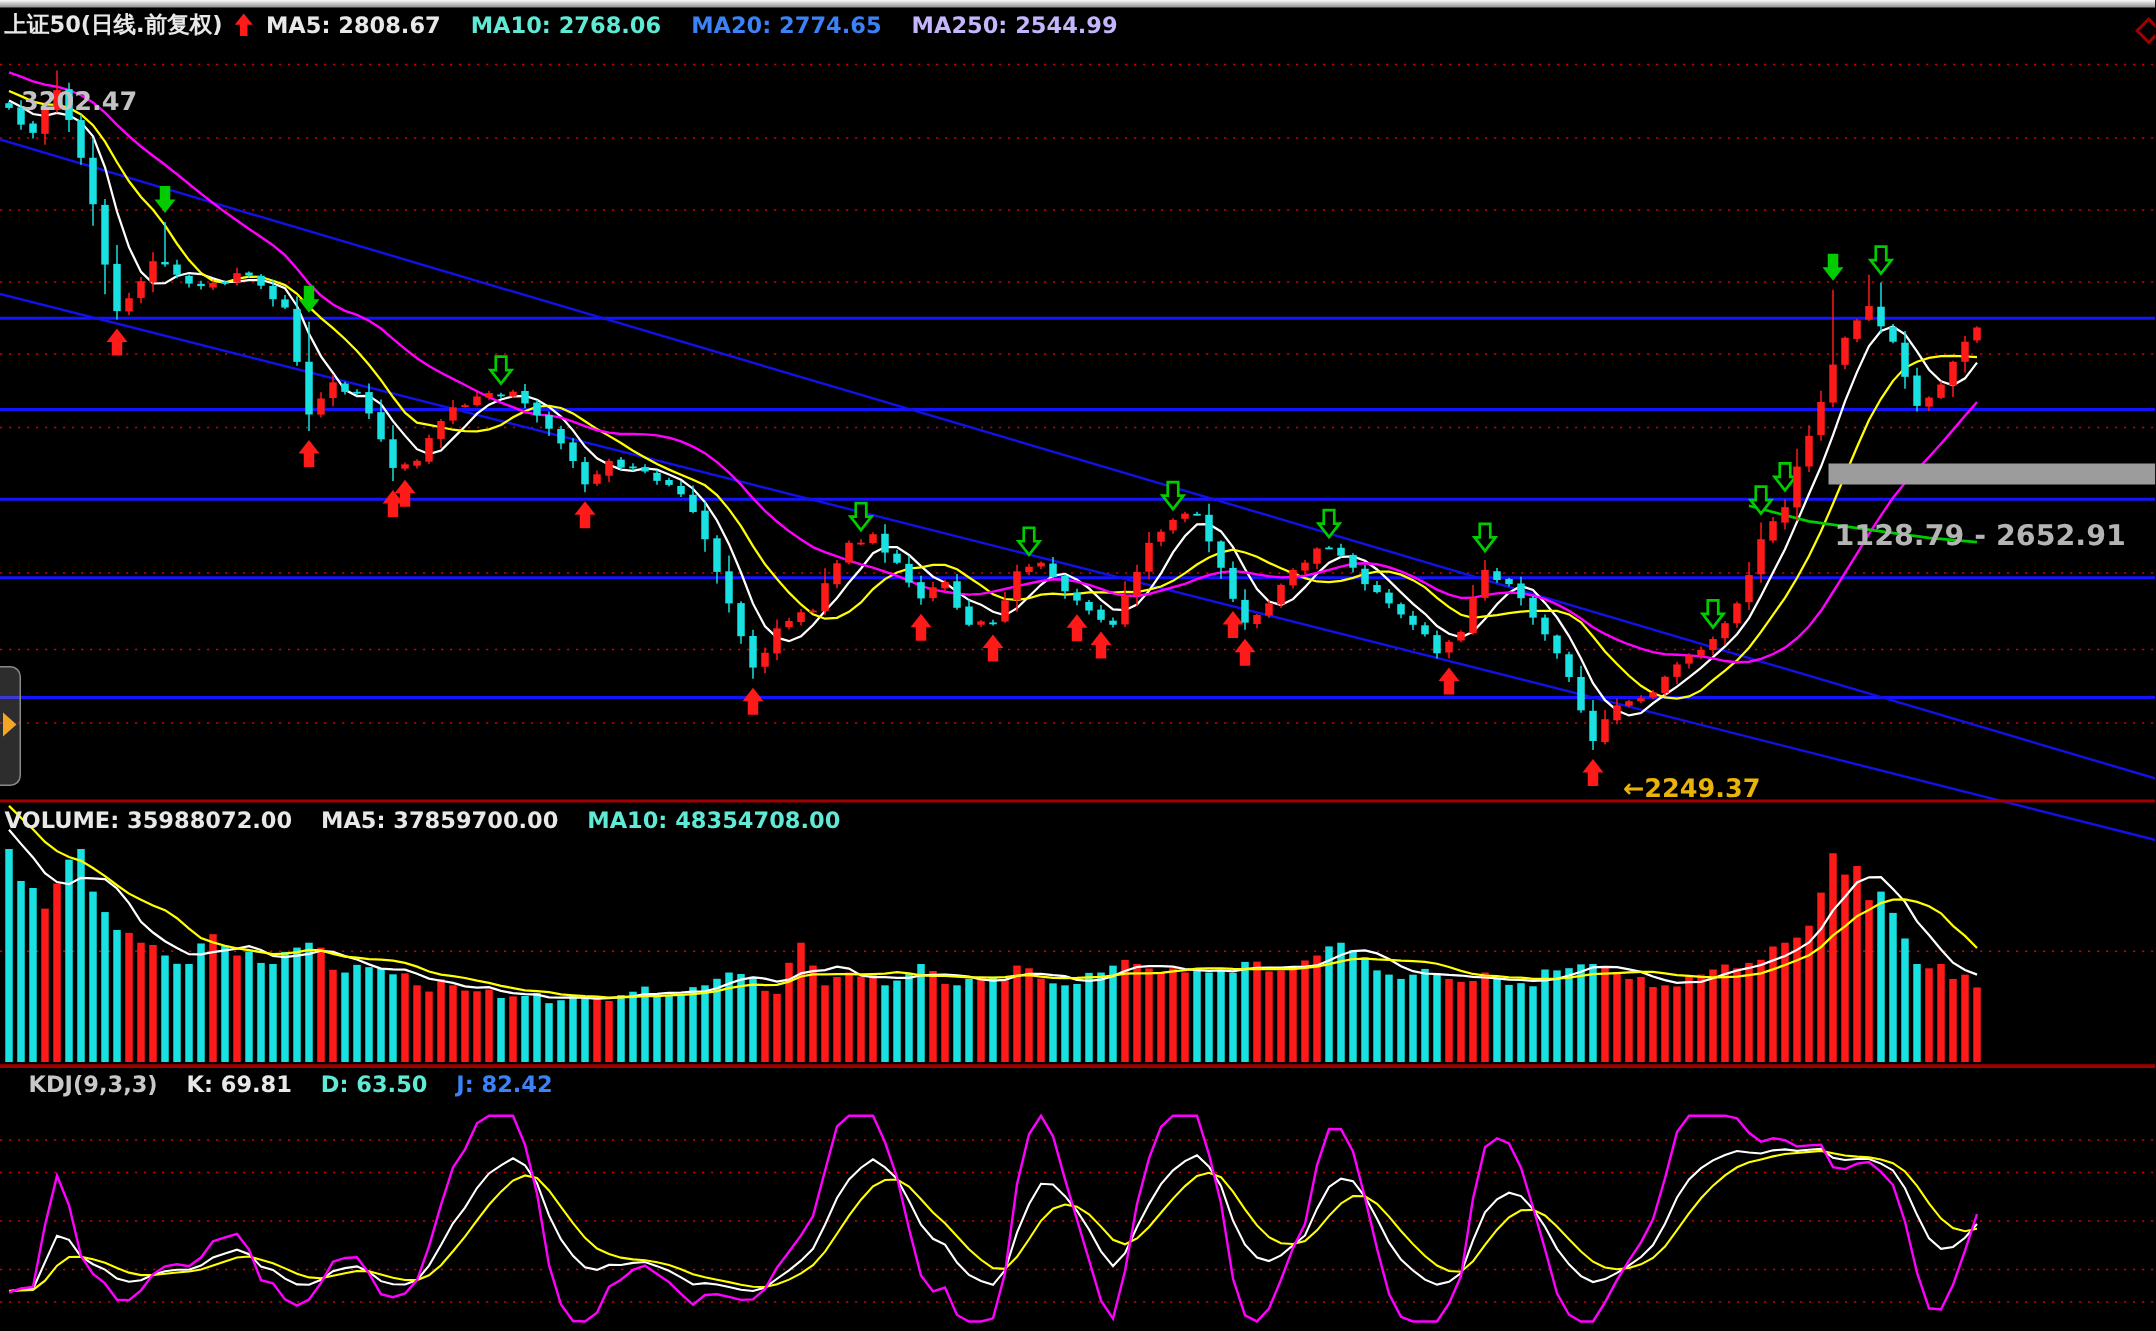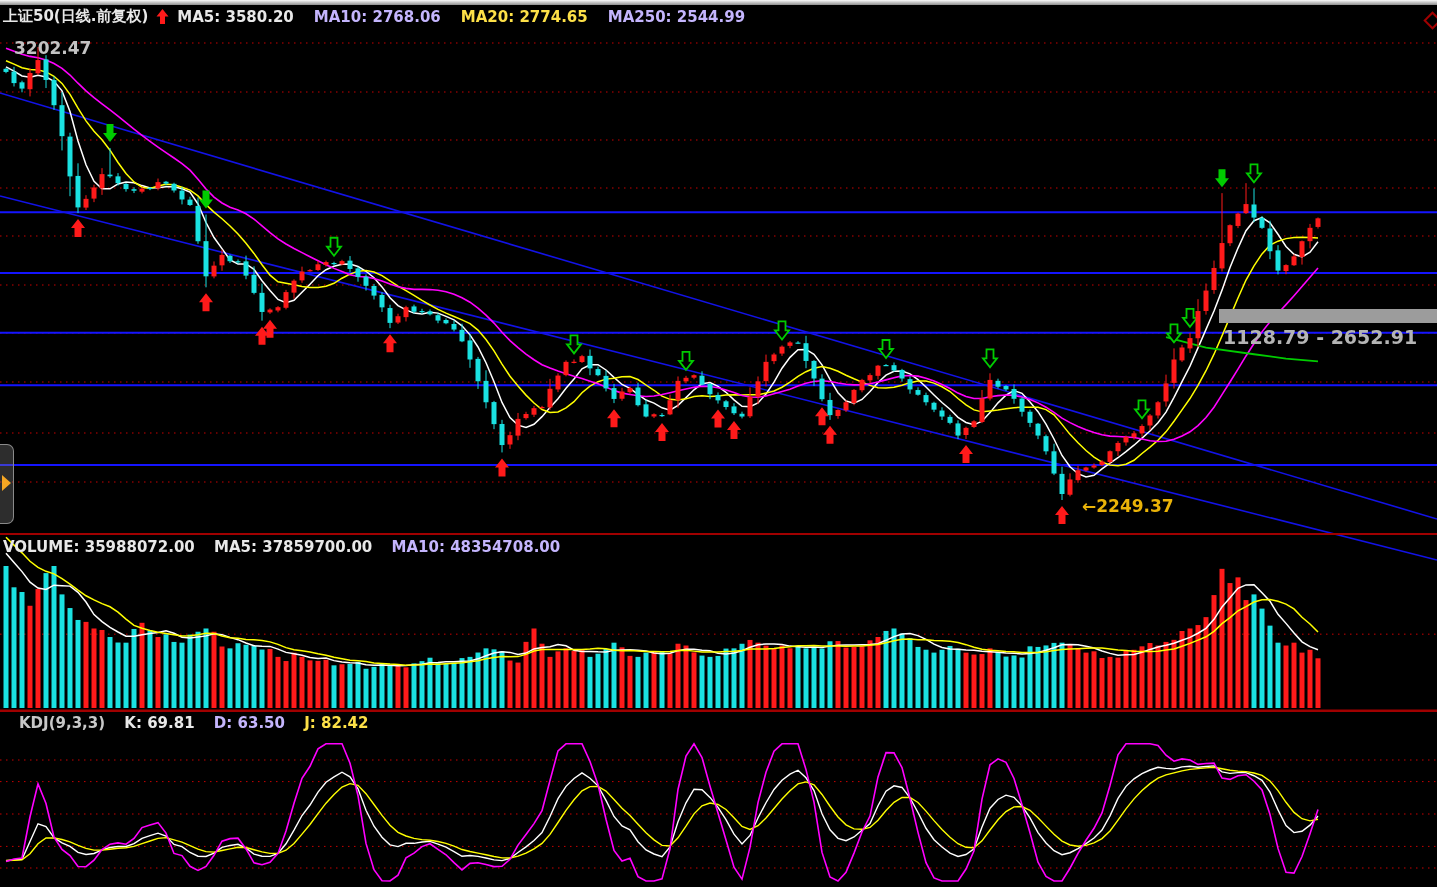--- a/index.html
+++ b/index.html
@@ -6,23 +6,23 @@
   #screen{position:relative;width:1437px;height:887px;background:#000;overflow:hidden;
           font-family:"DejaVu Sans",sans-serif;}
   #top-strip{position:absolute;left:0;top:0;width:1437px;height:5px;
              background:linear-gradient(#fbfbfb,#8e8e8e);}
   #chart-svg{position:absolute;left:0;top:0;}
   .hdr{position:absolute;font-size:15px;font-weight:bold;letter-spacing:0px;white-space:nowrap;}
   .hdr span{margin-right:14px;}
   #main-header{left:3px;top:7px;color:#e8e8e8;display:flex;align-items:center;gap:6px;}
   #vol-header{left:3px;top:538px;color:#e8e8e8;}
   #kdj-header{left:19px;top:714px;color:#dcdcdc;}
-  .c-white{color:#e8e8e8;} .c-yellow{color:#c4b5fd;} .c-magenta{color:#fde047;}
+  .c-white{color:#e8e8e8;} .c-yellow{color:#5eead4;} .c-magenta{color:#3b82f6;}
   .c-green{color:#c4b5fd;} .c-gray{color:#c8c8c8;}
-  .pricetag{position:absolute;font-size:17px;font-weight:bold;color:#c3c3c3;white-space:nowrap;}
+  .pricetag{position:absolute;font-size:17px;font-weight:bold;color:#c3c3c3;white-space:nowrap;margin-top:20px;}
   #high-label{left:14px;top:38px;}
   #low-label{left:1082px;top:496px;color:#eab308;text-align:right;}
   #range-label{left:1223px;top:326px;font-size:19px;color:#b4b4b4;}
   #gray-band{position:absolute;left:1219px;top:309px;width:218px;height:14px;background:#9c9c9c;}
   #side-handle{position:absolute;left:0;top:444px;width:13px;height:78px;
                background:rgba(130,130,130,0.35);border:1px solid #8a8a8a;border-left:none;
                border-radius:0 7px 7px 0;}
   #side-handle .tri{position:absolute;left:2px;top:30px;width:0;height:0;
                     border-top:8px solid transparent;border-bottom:8px solid transparent;
                     border-left:9px solid #f5a623;}
@@ -935,21 +935,21 @@
       </clipPath>
     </svg>
 
   <div id="top-strip"></div>
 
   <div id="main-header" class="hdr">
     <span class="c-white" style="margin-right:2px;">上证50(日线.前复权)</span>
     <svg width="13" height="17" style="margin-right:2px;">
       <path d="M6.5 1 L12.5 8.5 L9 8.5 L9 16 L4 16 L4 8.5 L0.5 8.5 Z" fill="#ff1a1a"></path>
     </svg>
-    <span class="c-white">MA5: 3580.20</span>
+    <span class="c-white">MA5: 2808.67</span>
     <span class="c-yellow">MA10: 2768.06</span>
     <span class="c-magenta">MA20: 2774.65</span>
     <span class="c-green">MA250: 2544.99</span>
   </div>
 
   <div class="pricetag" id="high-label">3202.47</div>
   <div id="gray-band"></div>
   <div class="pricetag" id="range-label">1128.79 - 2652.91</div>
   <div class="pricetag" id="low-label">←2249.37</div>
 

